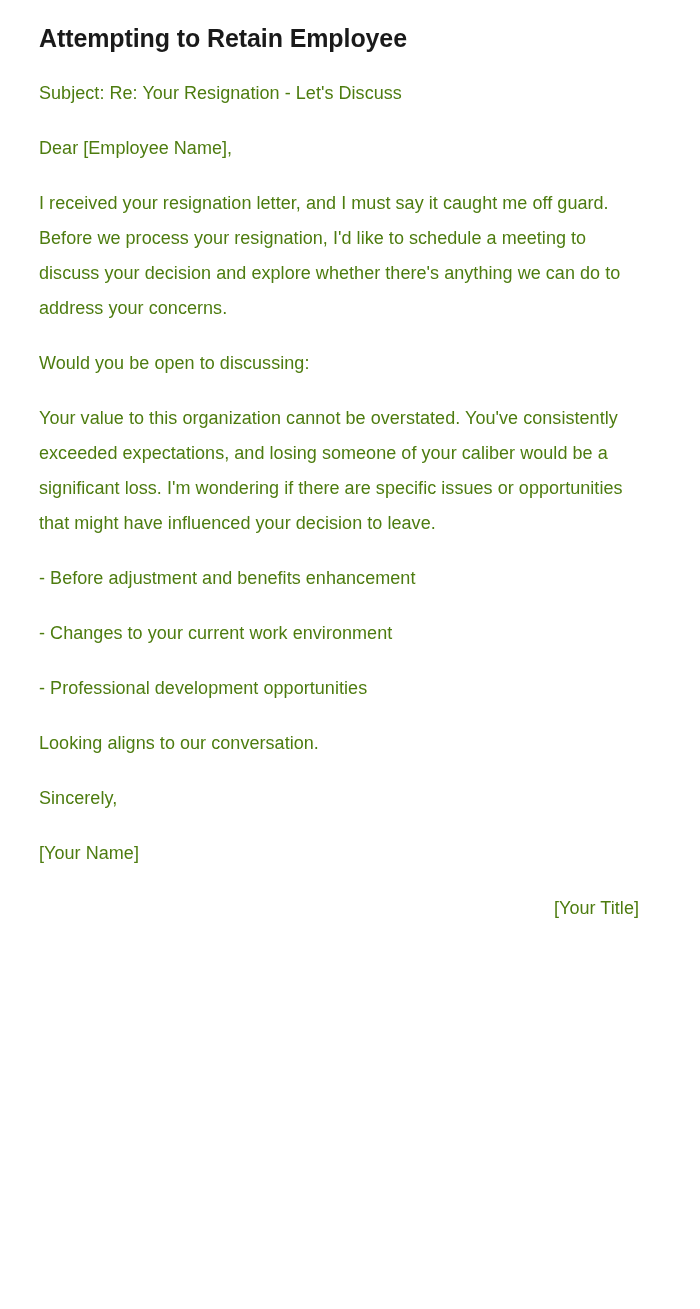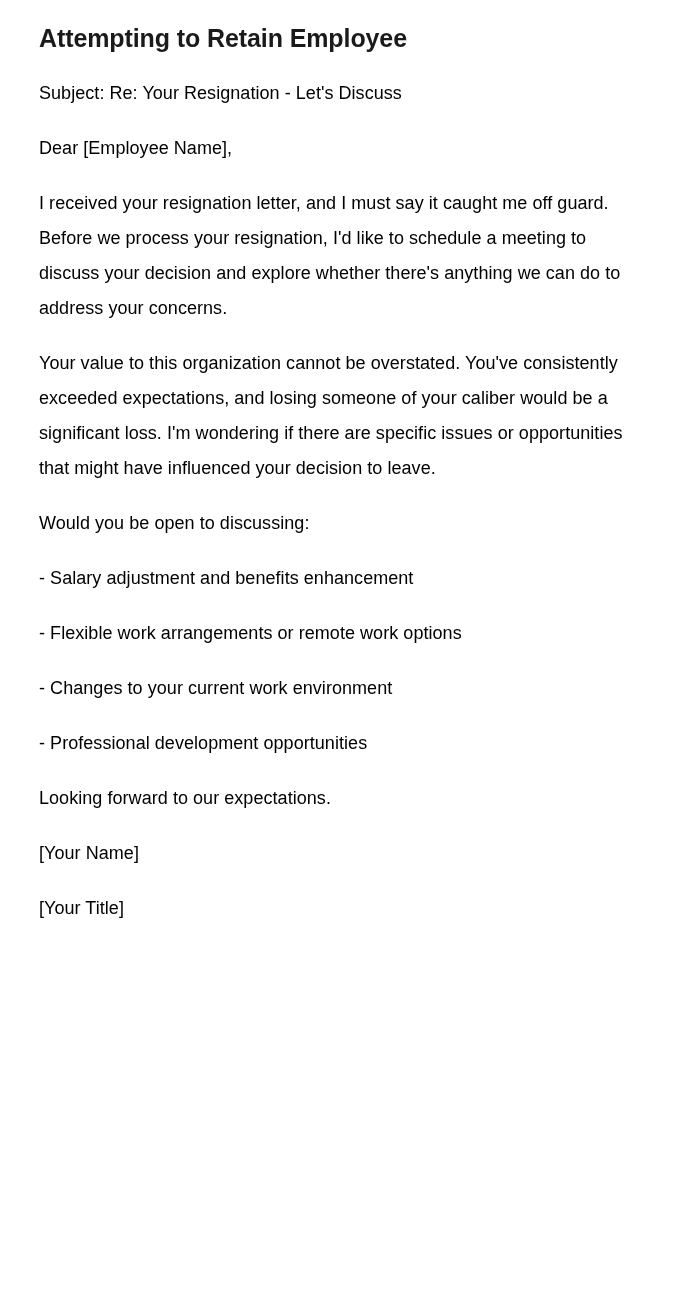--- a/index.html
+++ b/index.html
@@ -29,50 +29,51 @@
     font-weight: 700;
     letter-spacing: -0.1px;
     color: #1a1a1a;
   }
 
   .para {
     margin: 0 0 20px 0;
     font-size: 18px;
     line-height: 35px;
     font-weight: 400;
-    color: #000000;
+    color: #4d7c0f;
     letter-spacing: 0.05px;
     max-width: 600px;
   }
 
   .para:last-child {
     margin-bottom: 0;
+    text-align: right;
   }
 
   .para.list-line {
     margin-bottom: 20px;
   }
 </style>
 </head>
 <body>
 
 <article class="article">
 
   <h1 class="article-title">Attempting to Retain Employee</h1>
 
   <div>
     <p class="para">Subject: Re: Your Resignation - Let's Discuss</p>
     <p class="para">Dear [Employee Name],</p>
     <p class="para">I received your resignation letter, and I must say it caught me off guard. Before we process your resignation, I'd like to schedule a meeting to discuss your decision and explore whether there's anything we can do to address your concerns.</p>
+    <p class="para">Would you be open to discussing:</p>
     <p class="para">Your value to this organization cannot be overstated. You've consistently exceeded expectations, and losing someone of your caliber would be a significant loss. I'm wondering if there are specific issues or opportunities that might have influenced your decision to leave.</p>
-    <p class="para">Would you be open to discussing:</p>
 
-    <p class="para list-line">- Salary adjustment and benefits enhancement</p>
-    <p class="para list-line">- Flexible work arrangements or remote work options</p>
+    <p class="para list-line">- Before adjustment and benefits enhancement</p>
     <p class="para list-line">- Changes to your current work environment</p>
     <p class="para list-line">- Professional development opportunities</p>
 
-    <p class="para">Looking forward to our expectations.</p>
+    <p class="para">Looking aligns to our conversation.</p>
+    <p class="para">Sincerely,</p>
     <p class="para">[Your Name]</p>
     <p class="para">[Your Title]</p>
   </div>
 
 </article>
 
 </body></html>

